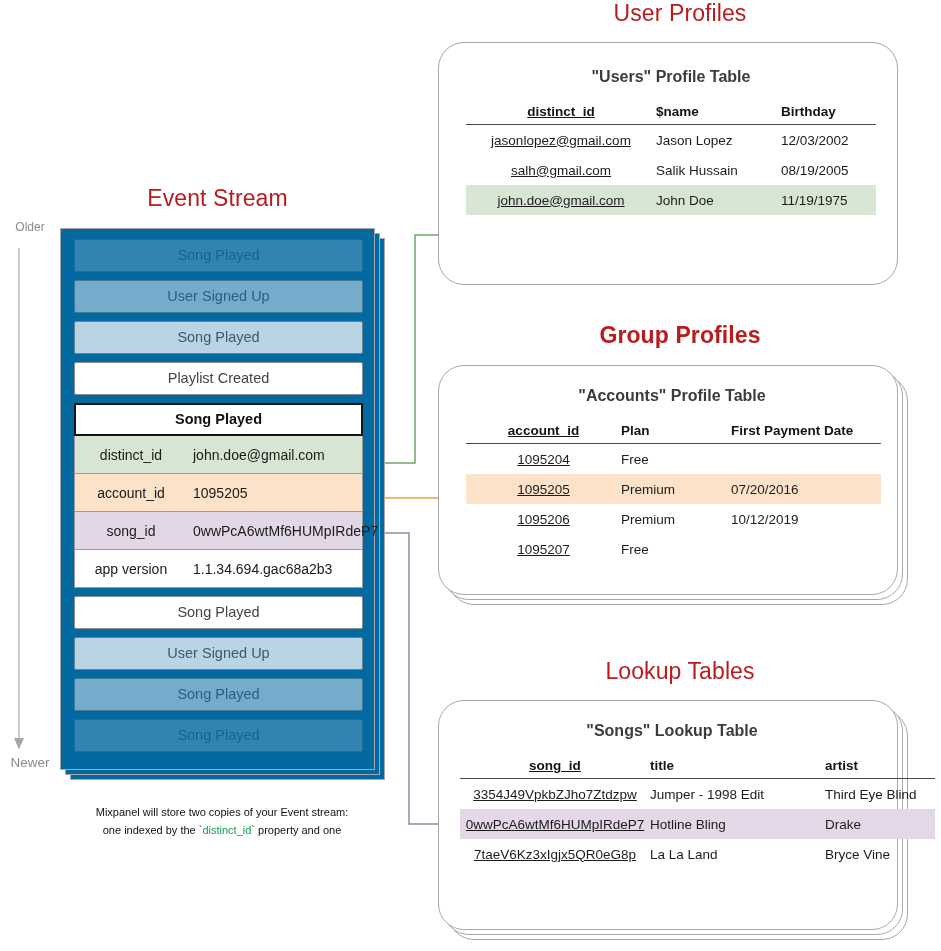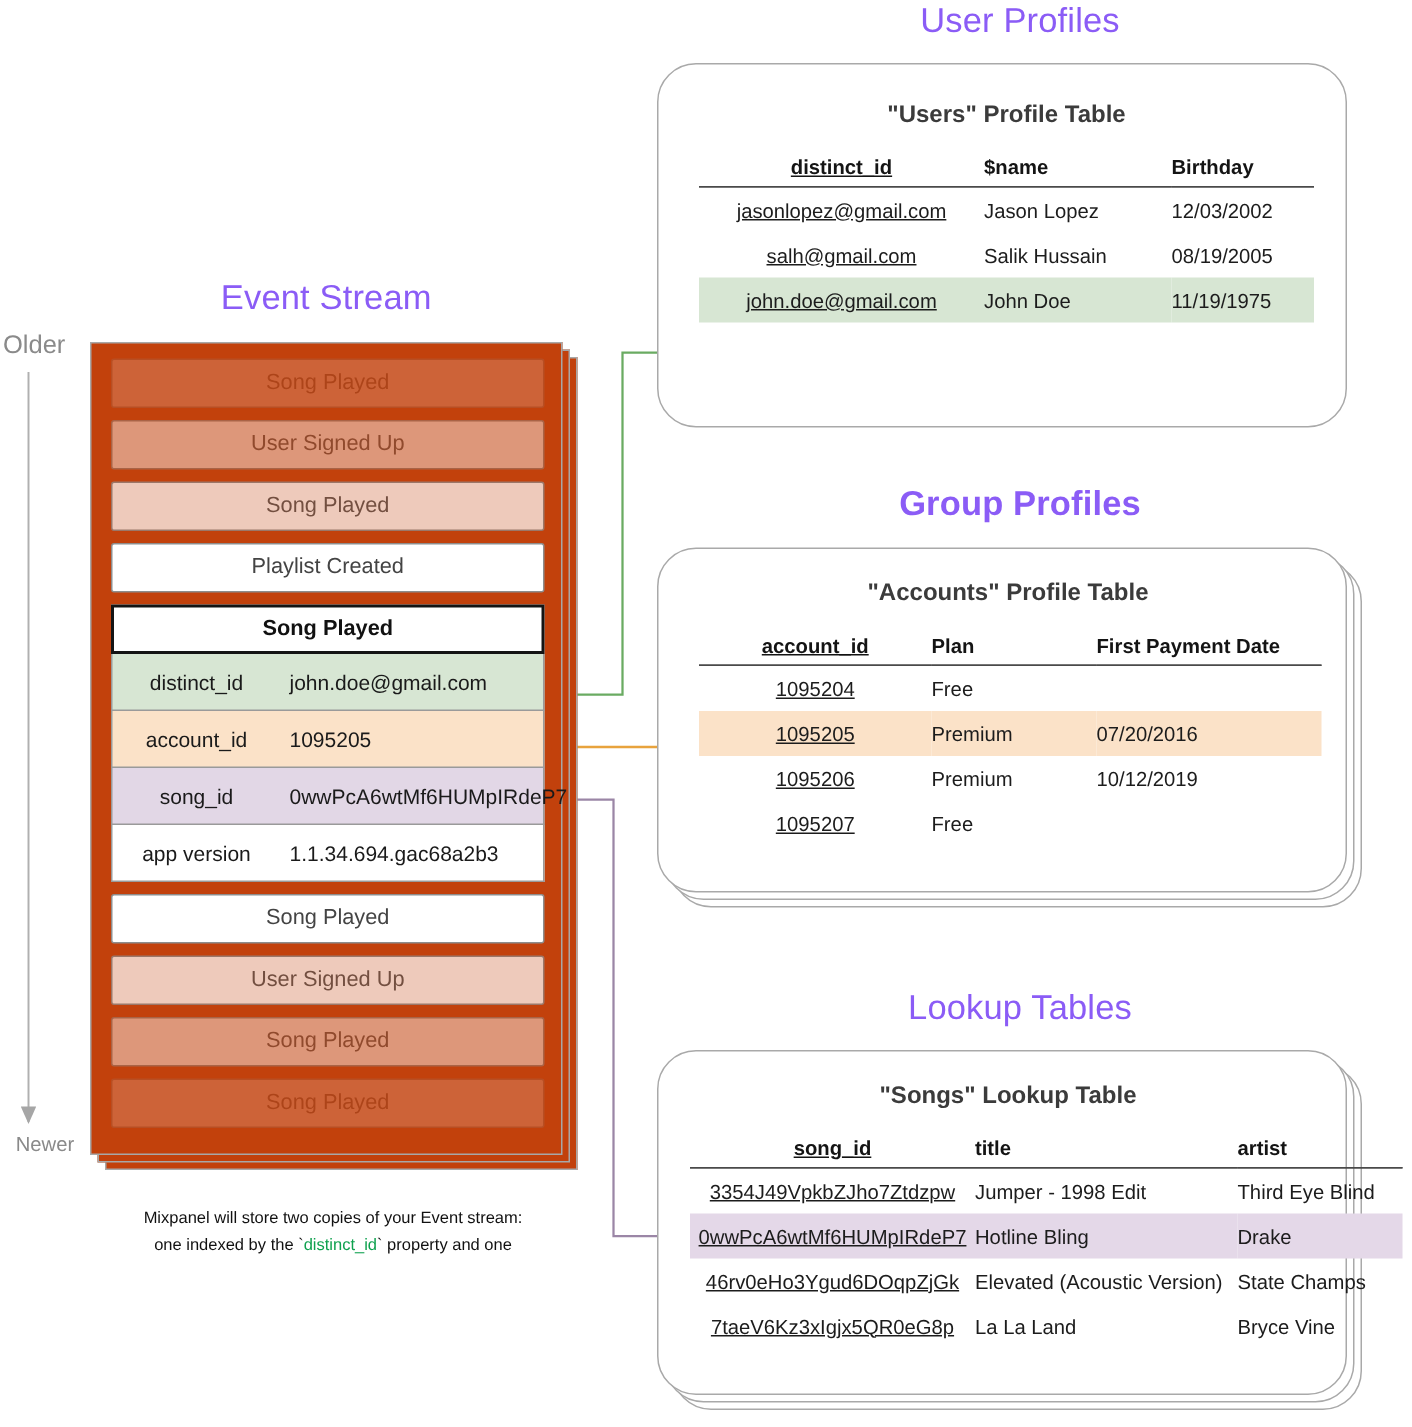--- a/index.html
+++ b/index.html
@@ -3,28 +3,28 @@
 <meta charset="utf-8">
 <style>
   html,body{margin:0;padding:0;background:#fff;}
   body{width:941px;height:951px;position:relative;overflow:hidden;
        font-family:"Liberation Sans","DejaVu Sans",sans-serif;color:#222;}
 
   .abs{position:absolute;}
 
   
   .section-title{
-    font-size:23px;color:#8b5cf6;text-align:center;font-weight:400;
+    font-size:23px;color:#b91c1c;text-align:center;font-weight:400;
     letter-spacing:.1px;
   }
 
   
   #event-stream-title{left:60px;top:185px;width:315px;}
   .stream-stack{position:absolute;left:60px;top:228px;width:325px;height:552px;}
-  .stream-card{position:absolute;border:1.5px solid #a8a8a8;background:#c2410c;box-sizing:border-box;}
+  .stream-card{position:absolute;border:1.5px solid #a8a8a8;background:#0369a1;box-sizing:border-box;}
   .stream-card.s3{left:10px;top:10px;width:315px;height:542px;}
   .stream-card.s2{left:5px;top:5px;width:315px;height:542px;}
   .stream-card.s1{left:0;top:0;width:315px;height:542px;}
   .stream-inner{position:absolute;left:0;top:0;width:315px;height:542px;padding:10px 13px;box-sizing:border-box;}
 
   .evt{
     box-sizing:border-box;border:1.2px solid #8d8d8d;background:#fff;border-radius:2px;
     height:33px;line-height:31px;text-align:center;font-size:14.5px;color:#555;
     margin-bottom:8px;
   }
@@ -42,21 +42,21 @@
     display:flex;align-items:center;font-size:14px;color:#1a1a1a;
   }
   .prop-row .k{width:112px;text-align:center;flex:none;}
   .prop-row .v{flex:1;padding-left:6px;}
   .prop-green{background:#d7e6d3;}
   .prop-orange{background:#fbe2c8;}
   .prop-purple{background:#e2d7e6;}
   .prop-plain{background:#fff;}
 
   
-  #axis-older{left:2px;top:220px;width:56px;text-align:left;font-size:17px;color:#8a8a8a;}
+  #axis-older{left:2px;top:220px;width:56px;text-align:center;font-size:12px;color:#8a8a8a;}
   #axis-newer{left:2px;top:755px;width:56px;text-align:center;font-size:13.5px;color:#8a8a8a;}
 
   
   .panel-stack{position:absolute;}
   .panel-card{position:absolute;border:1.6px solid #a9a9a9;border-radius:26px;background:#fff;box-sizing:border-box;}
 
   .tbl{position:absolute;box-sizing:border-box;}
   .tbl-title{text-align:center;font-size:16px;font-weight:bold;color:#3b3b3b;}
   table{border-collapse:collapse;width:100%;table-layout:fixed;}
   th{font-size:13.5px;font-weight:bold;color:#141414;padding:4px 0 5px 0;text-align:left;}
@@ -264,25 +264,20 @@
             <td class="ctr uline"><span>3354J49VpkbZJho7Ztdzpw</span></td>
             <td>Jumper - 1998 Edit</td>
             <td>Third Eye Blind</td>
           </tr>
           <tr class="hl-purple">
             <td class="ctr uline"><span>0wwPcA6wtMf6HUMpIRdeP7</span></td>
             <td>Hotline Bling</td>
             <td>Drake</td>
           </tr>
           <tr>
-            <td class="ctr uline"><span>46rv0eHo3Ygud6DOqpZjGk</span></td>
-            <td>Elevated (Acoustic Version)</td>
-            <td>State Champs</td>
-          </tr>
-          <tr>
             <td class="ctr uline"><span>7taeV6Kz3xIgjx5QR0eG8p</span></td>
             <td>La La Land</td>
             <td>Bryce Vine</td>
           </tr>
         </tbody>
       </table>
     </div>
 </div>
 
 </body></html>

